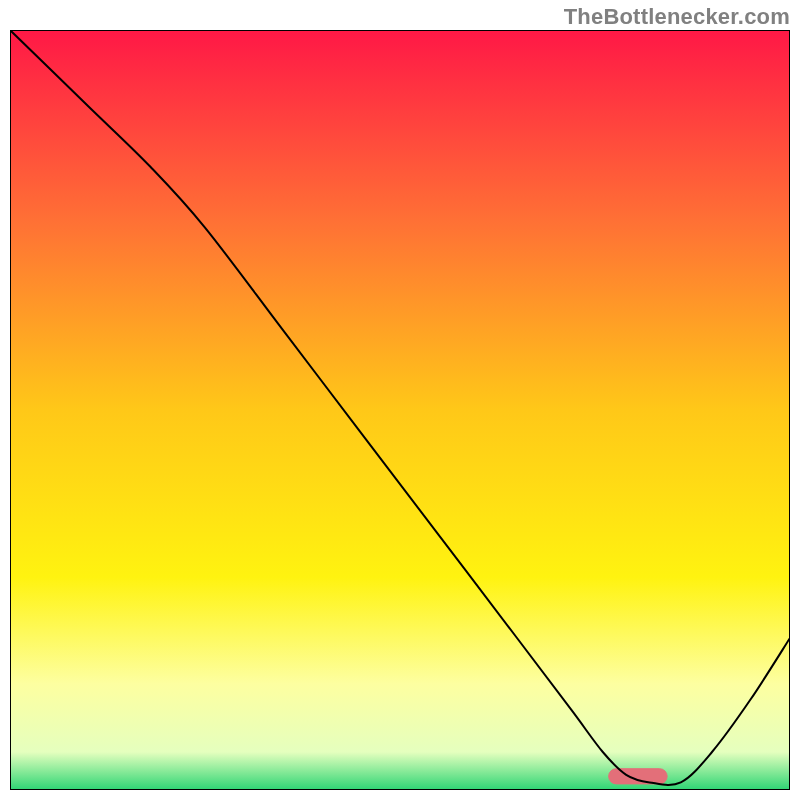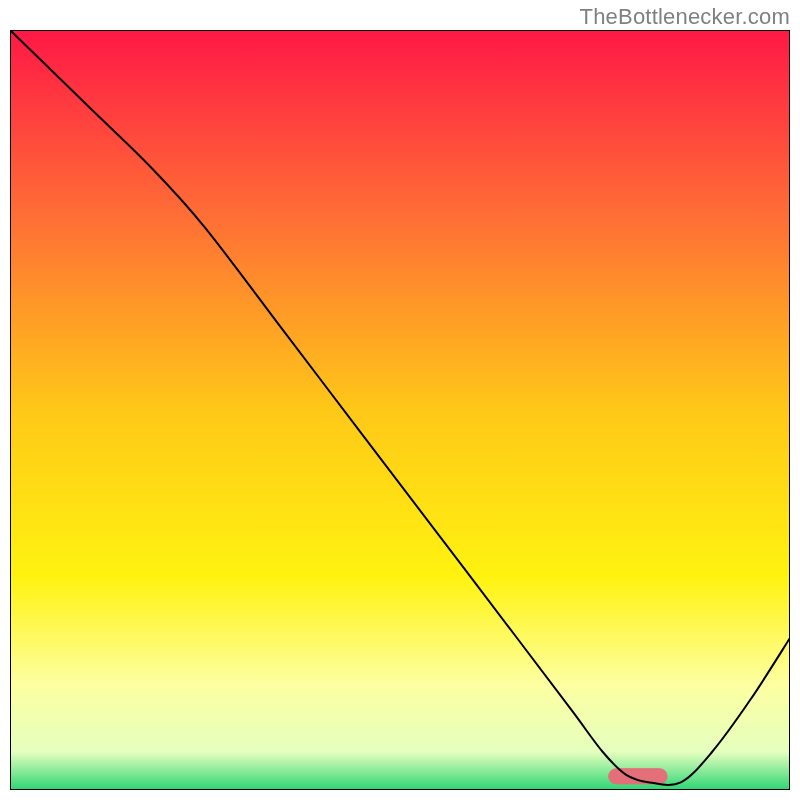--- a/index.html
+++ b/index.html
@@ -10,21 +10,21 @@
     background: #ffffff;
     font-family: Arial, Helvetica, sans-serif;
     overflow: hidden;
   }
   .watermark {
     position: absolute;
     top: 4px;
     right: 10px;
     color: #808080;
     font-size: 22px;
-    font-weight: 400;
+    font-weight: 700;
     letter-spacing: 0.2px;
     user-select: none;
   }
   .plot-area {
     position: absolute;
     left: 10px;
     top: 30px;
     width: 780px;
     height: 760px;
   }

